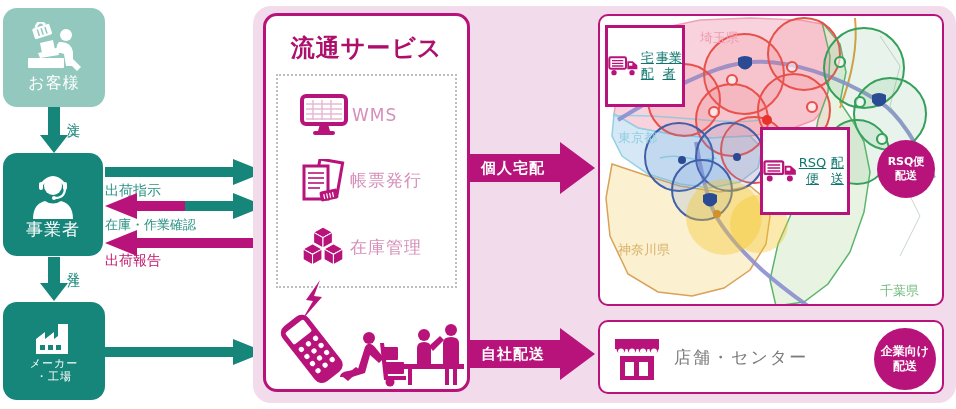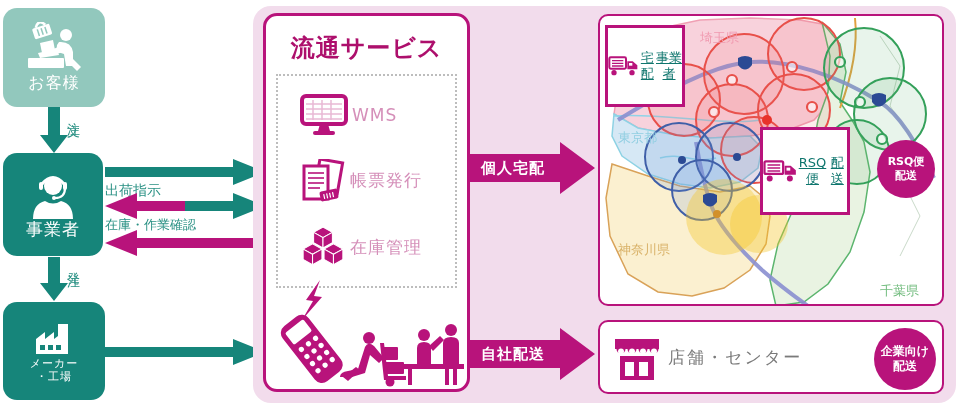--- a/index.html
+++ b/index.html
@@ -33,21 +33,21 @@
   .map-overlay-box{position:absolute;background:#fff;border:3px solid #b8137b;
                    display:flex;flex-direction:row;align-items:center;justify-content:center;
                    color:#0f766e;font-size:13px;line-height:1.2;text-align:center;box-sizing:border-box;text-decoration:underline;}
   .badge{position:absolute;background:#b8137b;border-radius:50%;color:#fff;display:flex;
          flex-direction:column;align-items:center;justify-content:center;font-size:11px;
          line-height:1.25;text-align:center;font-weight:bold;}
   
   #store-box{position:absolute;left:598px;top:320px;width:346px;height:74px;background:#fff;
              border:2px solid #b8137b;border-radius:10px;box-sizing:border-box;
              display:flex;align-items:center;}
-  #store-label{margin-left:8px;font-size:17px;color:#7a7a7a;letter-spacing:2px;}
+  #store-label{margin-left:14px;font-size:17px;color:#7a7a7a;letter-spacing:2px;}
 </style>
 </head>
 <body>
 
 <div id="stage">
 
   <div class="flow-box" style="left:3px;top:8px;width:102px;height:99px;background:#92c8bd;">
     <svg width="58" height="52" viewBox="0 0 56 52">
       <g transform="rotate(-18 16 9)">
         <rect x="7" y="4" width="18" height="11" rx="1.5" fill="#fff"></rect>
@@ -110,20 +110,21 @@
 
   <svg class="abs" style="left:105px;top:193px;" width="160" height="26">
     <polygon points="32,0 0,13 32,26 32,18 80,18 80,8 32,8" fill="#b8137b"></polygon>
     <polygon points="80,8 128,8 128,0 160,13 128,26 128,18 80,18" fill="#16857a"></polygon>
   </svg>
   <div class="h-label" style="left:105px;top:216px;font-size:13px;">在庫・作業確認</div>
 
   <svg class="abs" style="left:105px;top:230px;" width="160" height="26">
     <polygon points="32,0 0,13 32,26 32,18 160,18 160,8 32,8" fill="#b8137b"></polygon>
   </svg>
+  <div class="h-label" style="left:105px;top:252px;color:#c0166f;">出荷報告</div>
 
   <svg class="abs" style="left:105px;top:339px;" width="160" height="26">
     <polygon points="0,8 128,8 128,0 160,13 128,26 128,18 0,18" fill="#16857a"></polygon>
   </svg>
 
   <div id="service-panel"></div>
 
   <div id="service-box">
     <div id="service-title">流通サービス</div>
 

